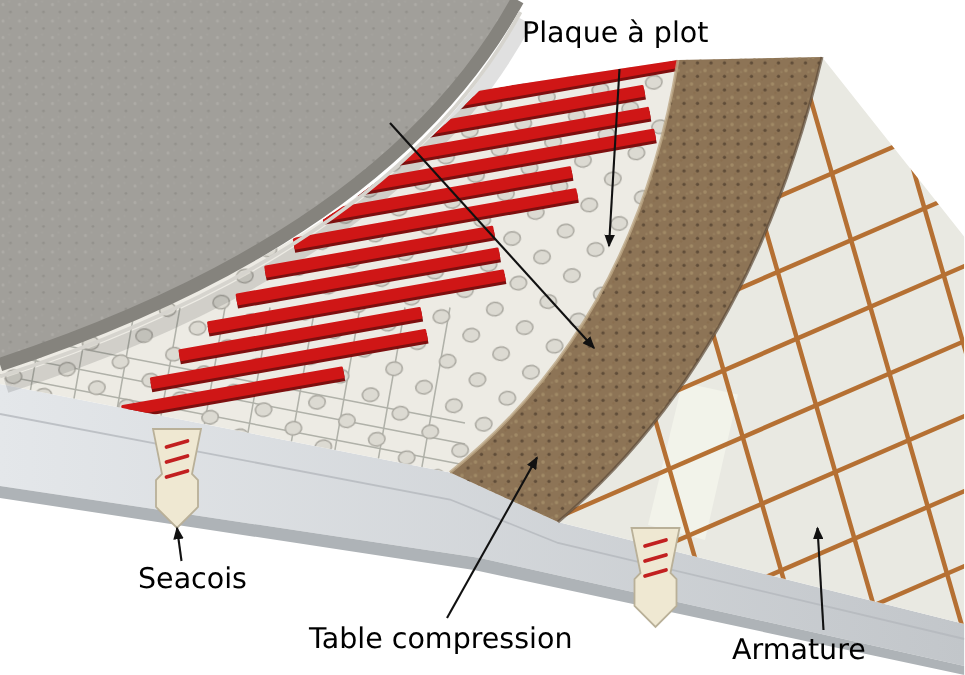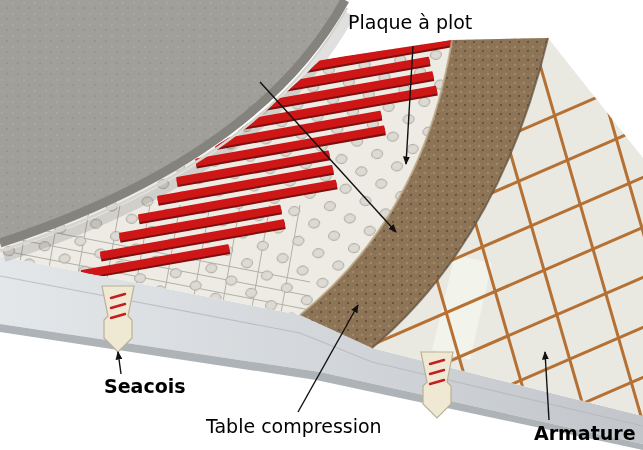--- a/index.html
+++ b/index.html
@@ -134,16 +134,16 @@
   <g fill="none" stroke-width="1.4" stroke="#111111">
     <path d="M413,46 L406,164" marker-end="url(#ah)"></path>
     <path d="M260,82 L396,232" marker-end="url(#ah)"></path>
     <path d="M121,374 L118,352" marker-end="url(#ah)"></path>
     <path d="M298,412 L358,305" marker-end="url(#ah)"></path>
     <path d="M549,420 L545,352" marker-end="url(#ah)"></path>
   </g>
 </svg>
 
 <div class="label" style="left:348px;top:12px;">Plaque à plot</div>
-<div class="label" style="left:104px;top:376px;font-weight:bold;">Seacois</div>
+<div class="label" style="left:92px;top:376px;">Seacois</div>
 <div class="label" style="left:206px;top:416px;text-align:right;">Table compression</div>
-<div class="label" style="left:534px;top:423px;font-weight:bold;">Armature</div>
+<div class="label" style="left:488px;top:423px;">Armature</div>
 </div>
 
 </body></html>

